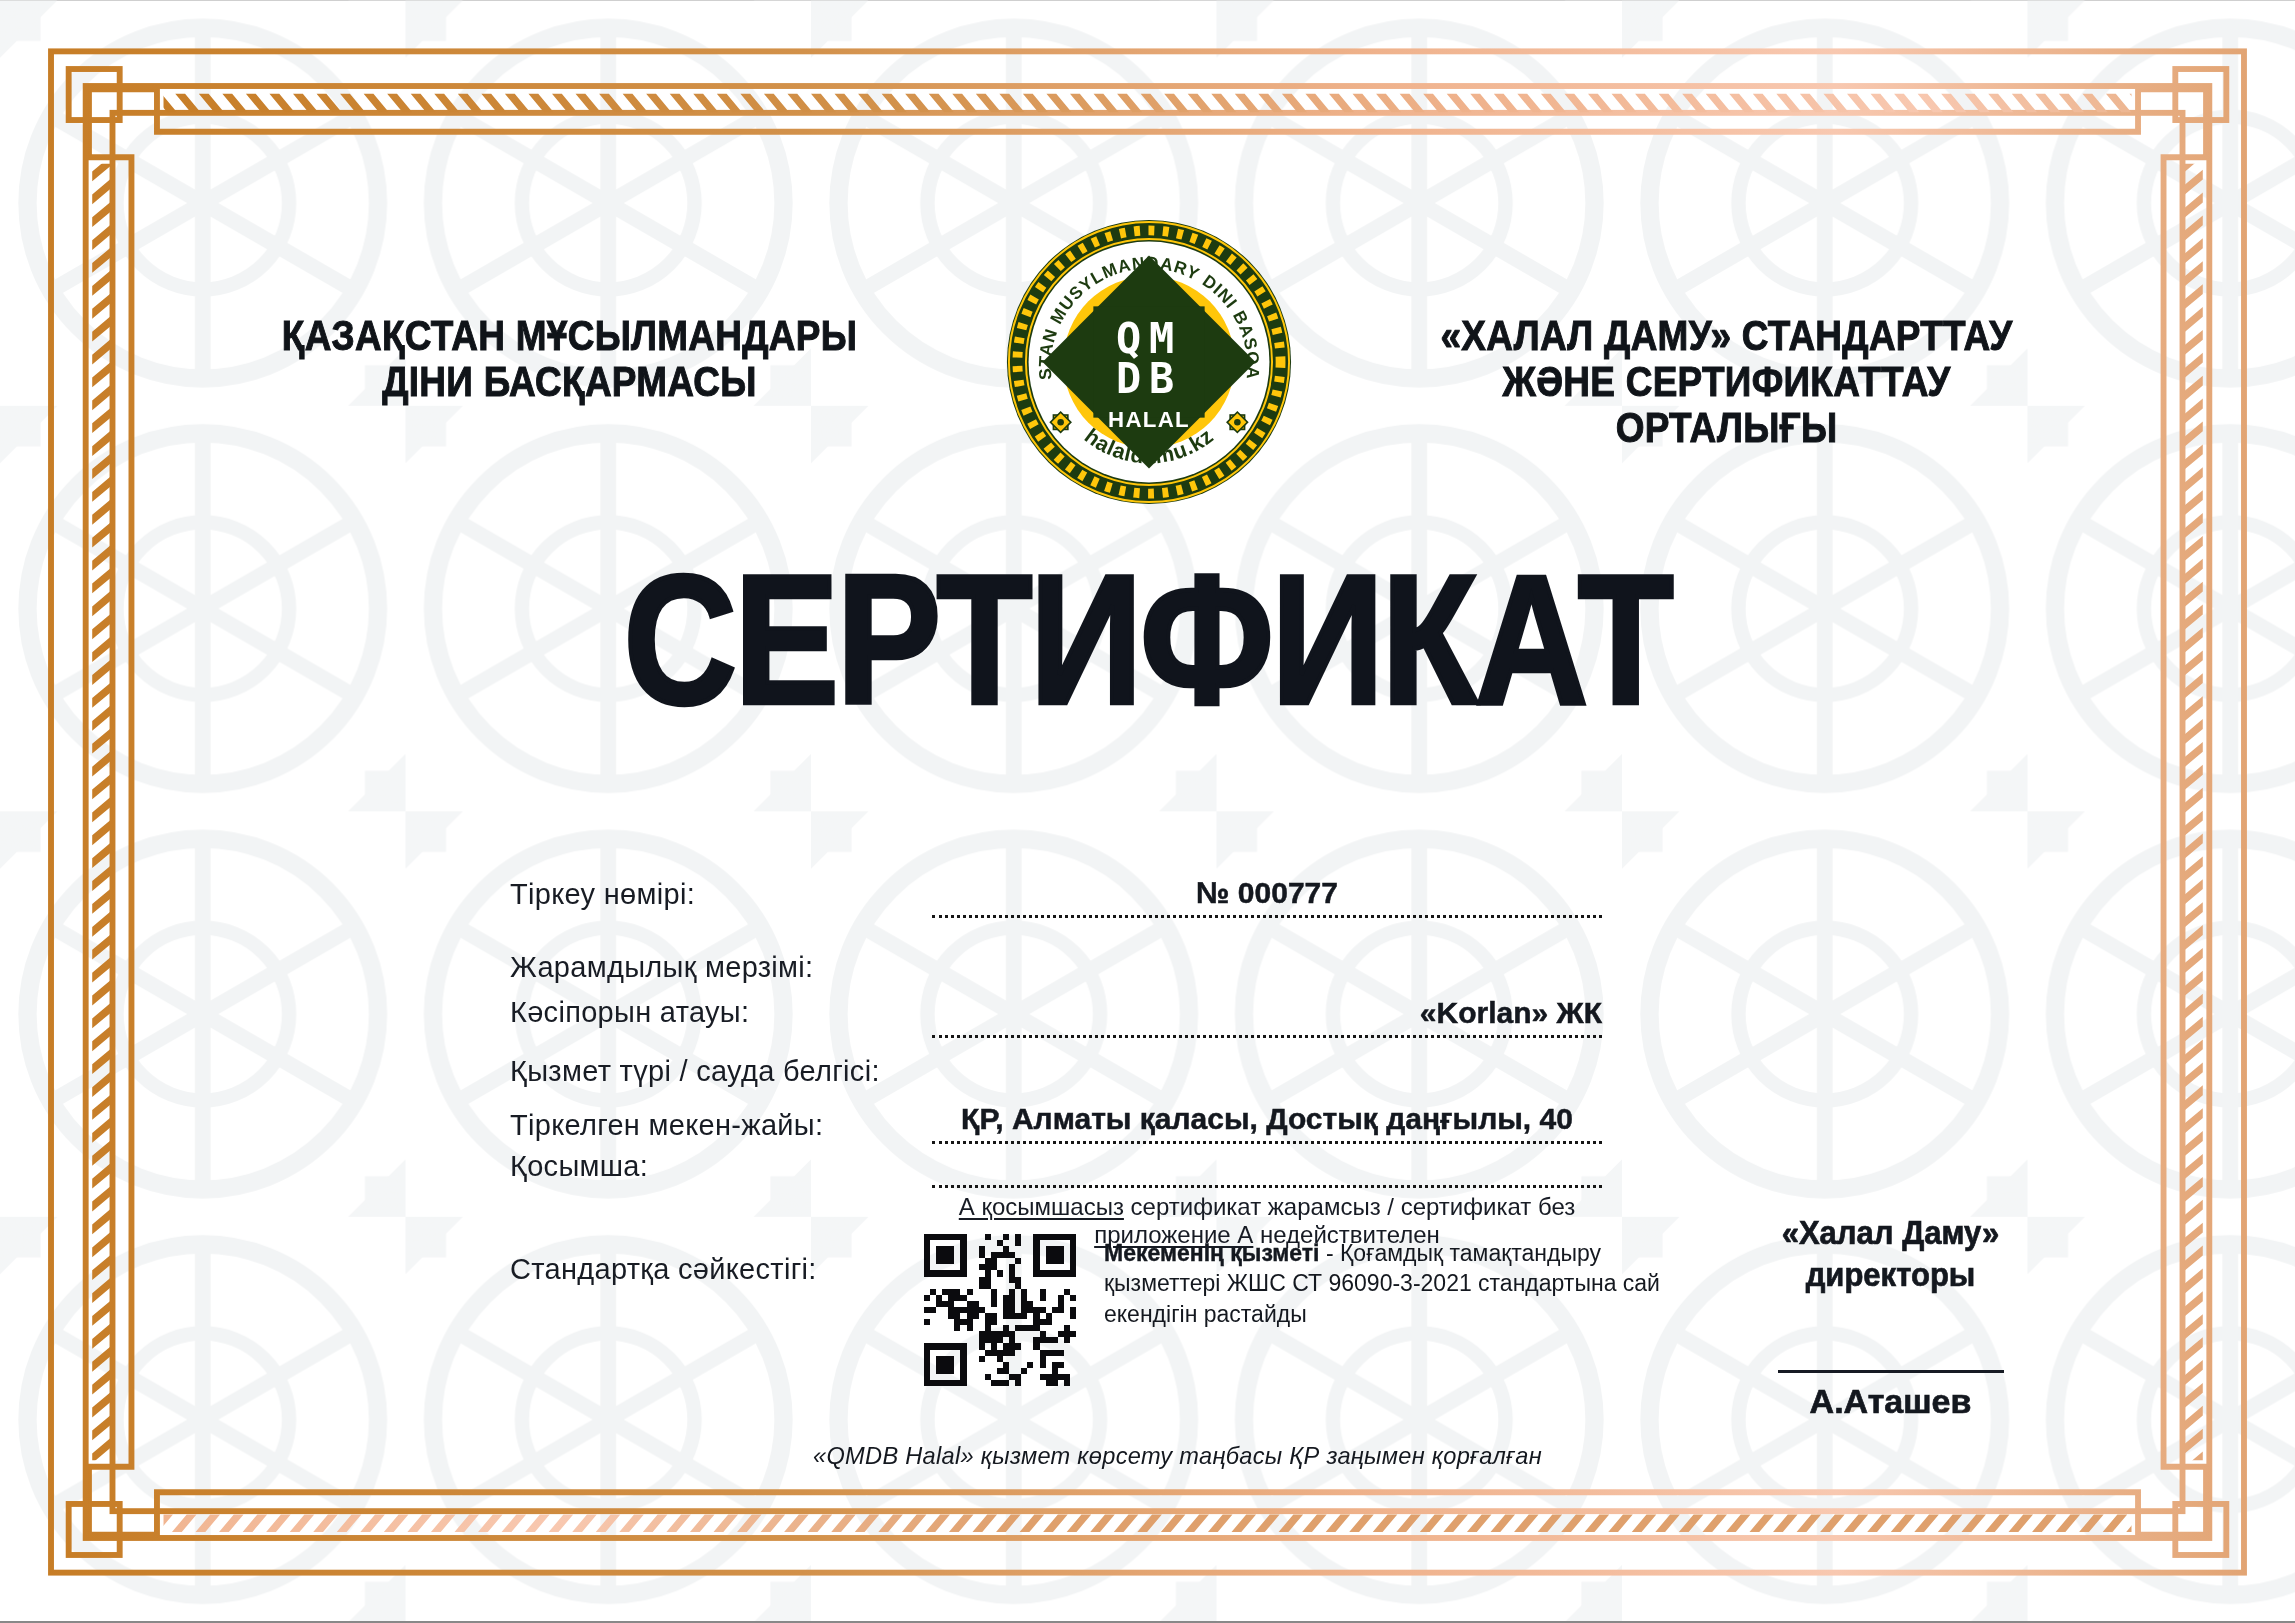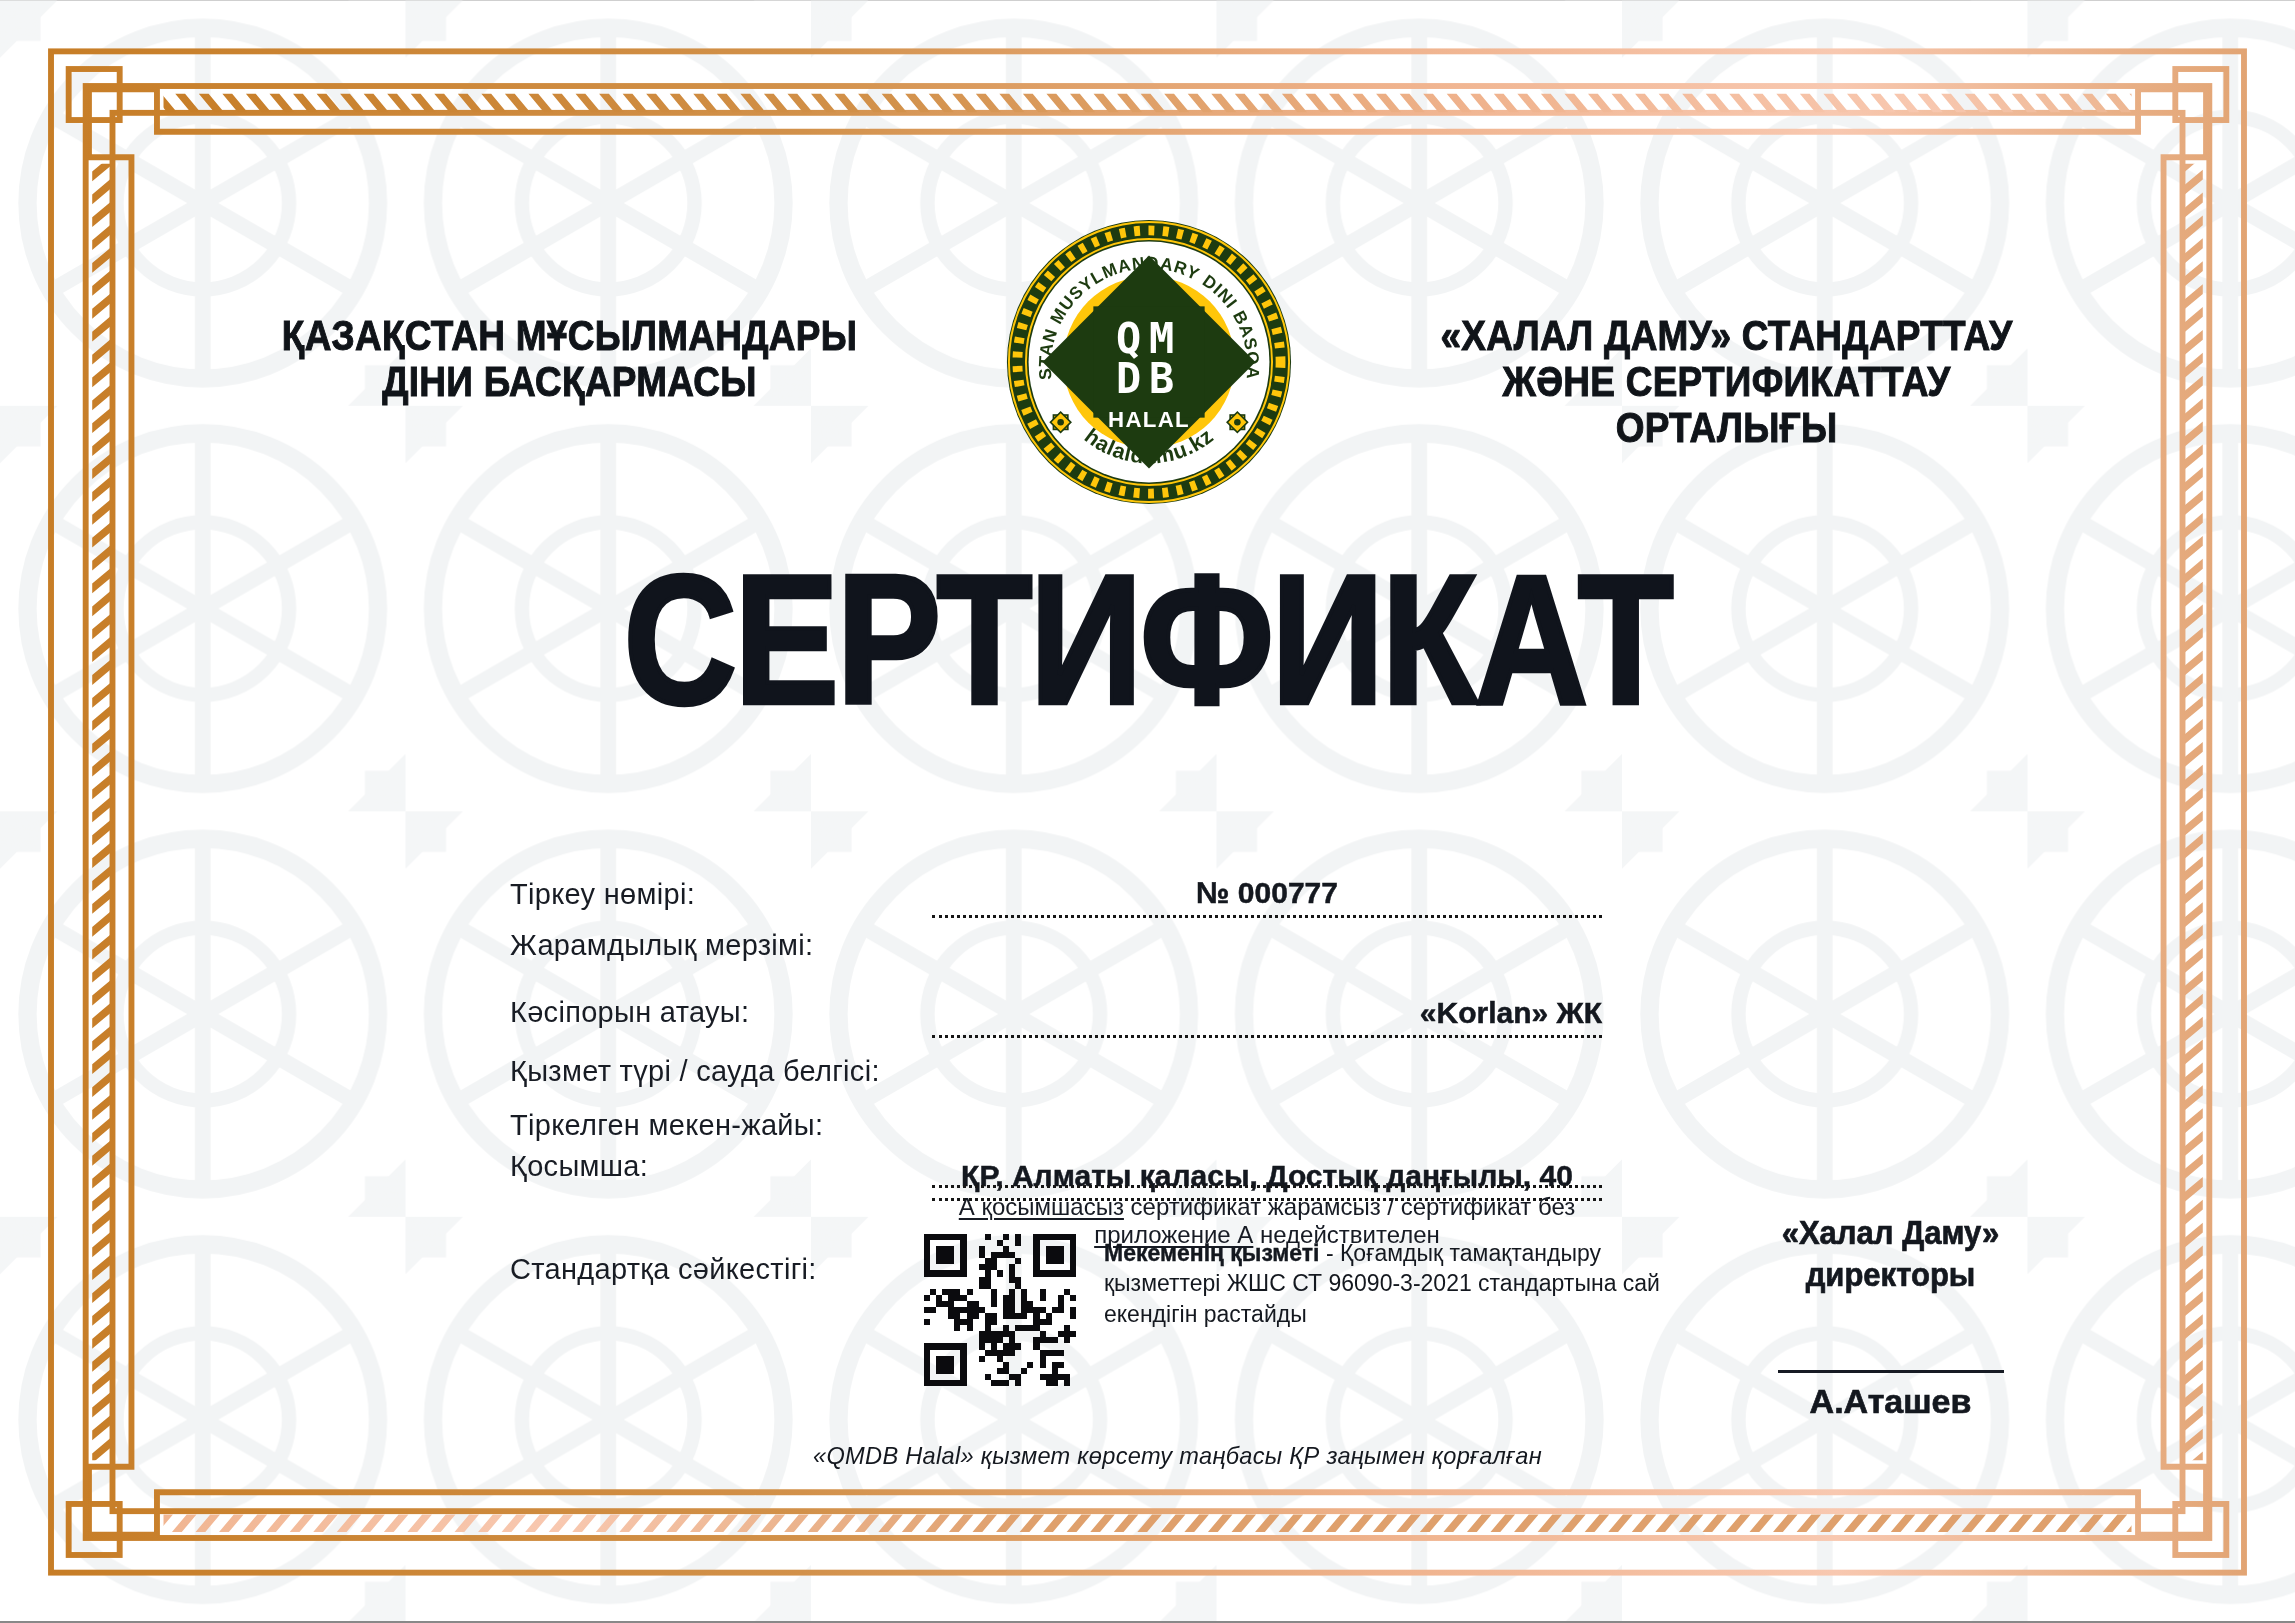--- a/index.html
+++ b/index.html
@@ -147,34 +147,34 @@
       <rect x="135" y="135" width="170" height="170"></rect>
     </g>
     <text x="220" y="206" text-anchor="middle" font-family="DejaVu Sans Mono, monospace" font-size="64" font-weight="bold" fill="#ffffff" letter-spacing="12">QM</text>
     <text x="220" y="268" text-anchor="middle" font-family="DejaVu Sans Mono, monospace" font-size="64" font-weight="bold" fill="#ffffff" letter-spacing="12">DB</text>
     <text x="220" y="320" text-anchor="middle" font-family="Liberation Sans, sans-serif" font-size="34" font-weight="bold" fill="#ffffff" letter-spacing="2">HALAL</text>
   </svg>
 
   <div class="abs" id="cert-title">СЕРТИФИКАТ</div>
 
   <div class="abs field-label" style="top:878px;">Тіркеу нөмірі:</div>
-  <div class="abs field-label" style="top:929px;">Жарамдылық мерзімі:</div>
+  <div class="abs field-label" style="top:951px;">Жарамдылық мерзімі:</div>
   <div class="abs field-label" style="top:996px;">Кәсіпорын атауы:</div>
   <div class="abs field-label" style="top:1055px;">Қызмет түрі / сауда белгісі:</div>
   <div class="abs field-label" style="top:1109px;">Тіркелген мекен-жайы:</div>
   <div class="abs field-label" style="top:1150px;">Қосымша:</div>
   <div class="abs field-label" style="top:1253px;">Стандартқа сәйкестігі:</div>
 
   <div class="abs field-line" style="top:873px;">
     <span class="field-value">№ 000777</span>
     </div>
   <div class="abs field-line" style="top:993px;justify-content:flex-end;">
     <span class="field-value">«Korlan» ЖК</span>
     </div>
-  <div class="abs field-line" style="top:1156px;">
+  <div class="abs field-line" style="top:1099px;">
     <span class="field-value">ҚР, Алматы қаласы, Достық даңғылы, 40</span>
     </div>
   <div class="abs field-line" style="top:1143px;">
     <span class="field-value"></span>
     </div>
 
   <div class="abs" id="appendix-note">
     <u>А қосымшасыз</u><span> сертификат жарамсыз / сертификат без </span><u>приложение А</u><span> недействителен</span>
   </div>
 

